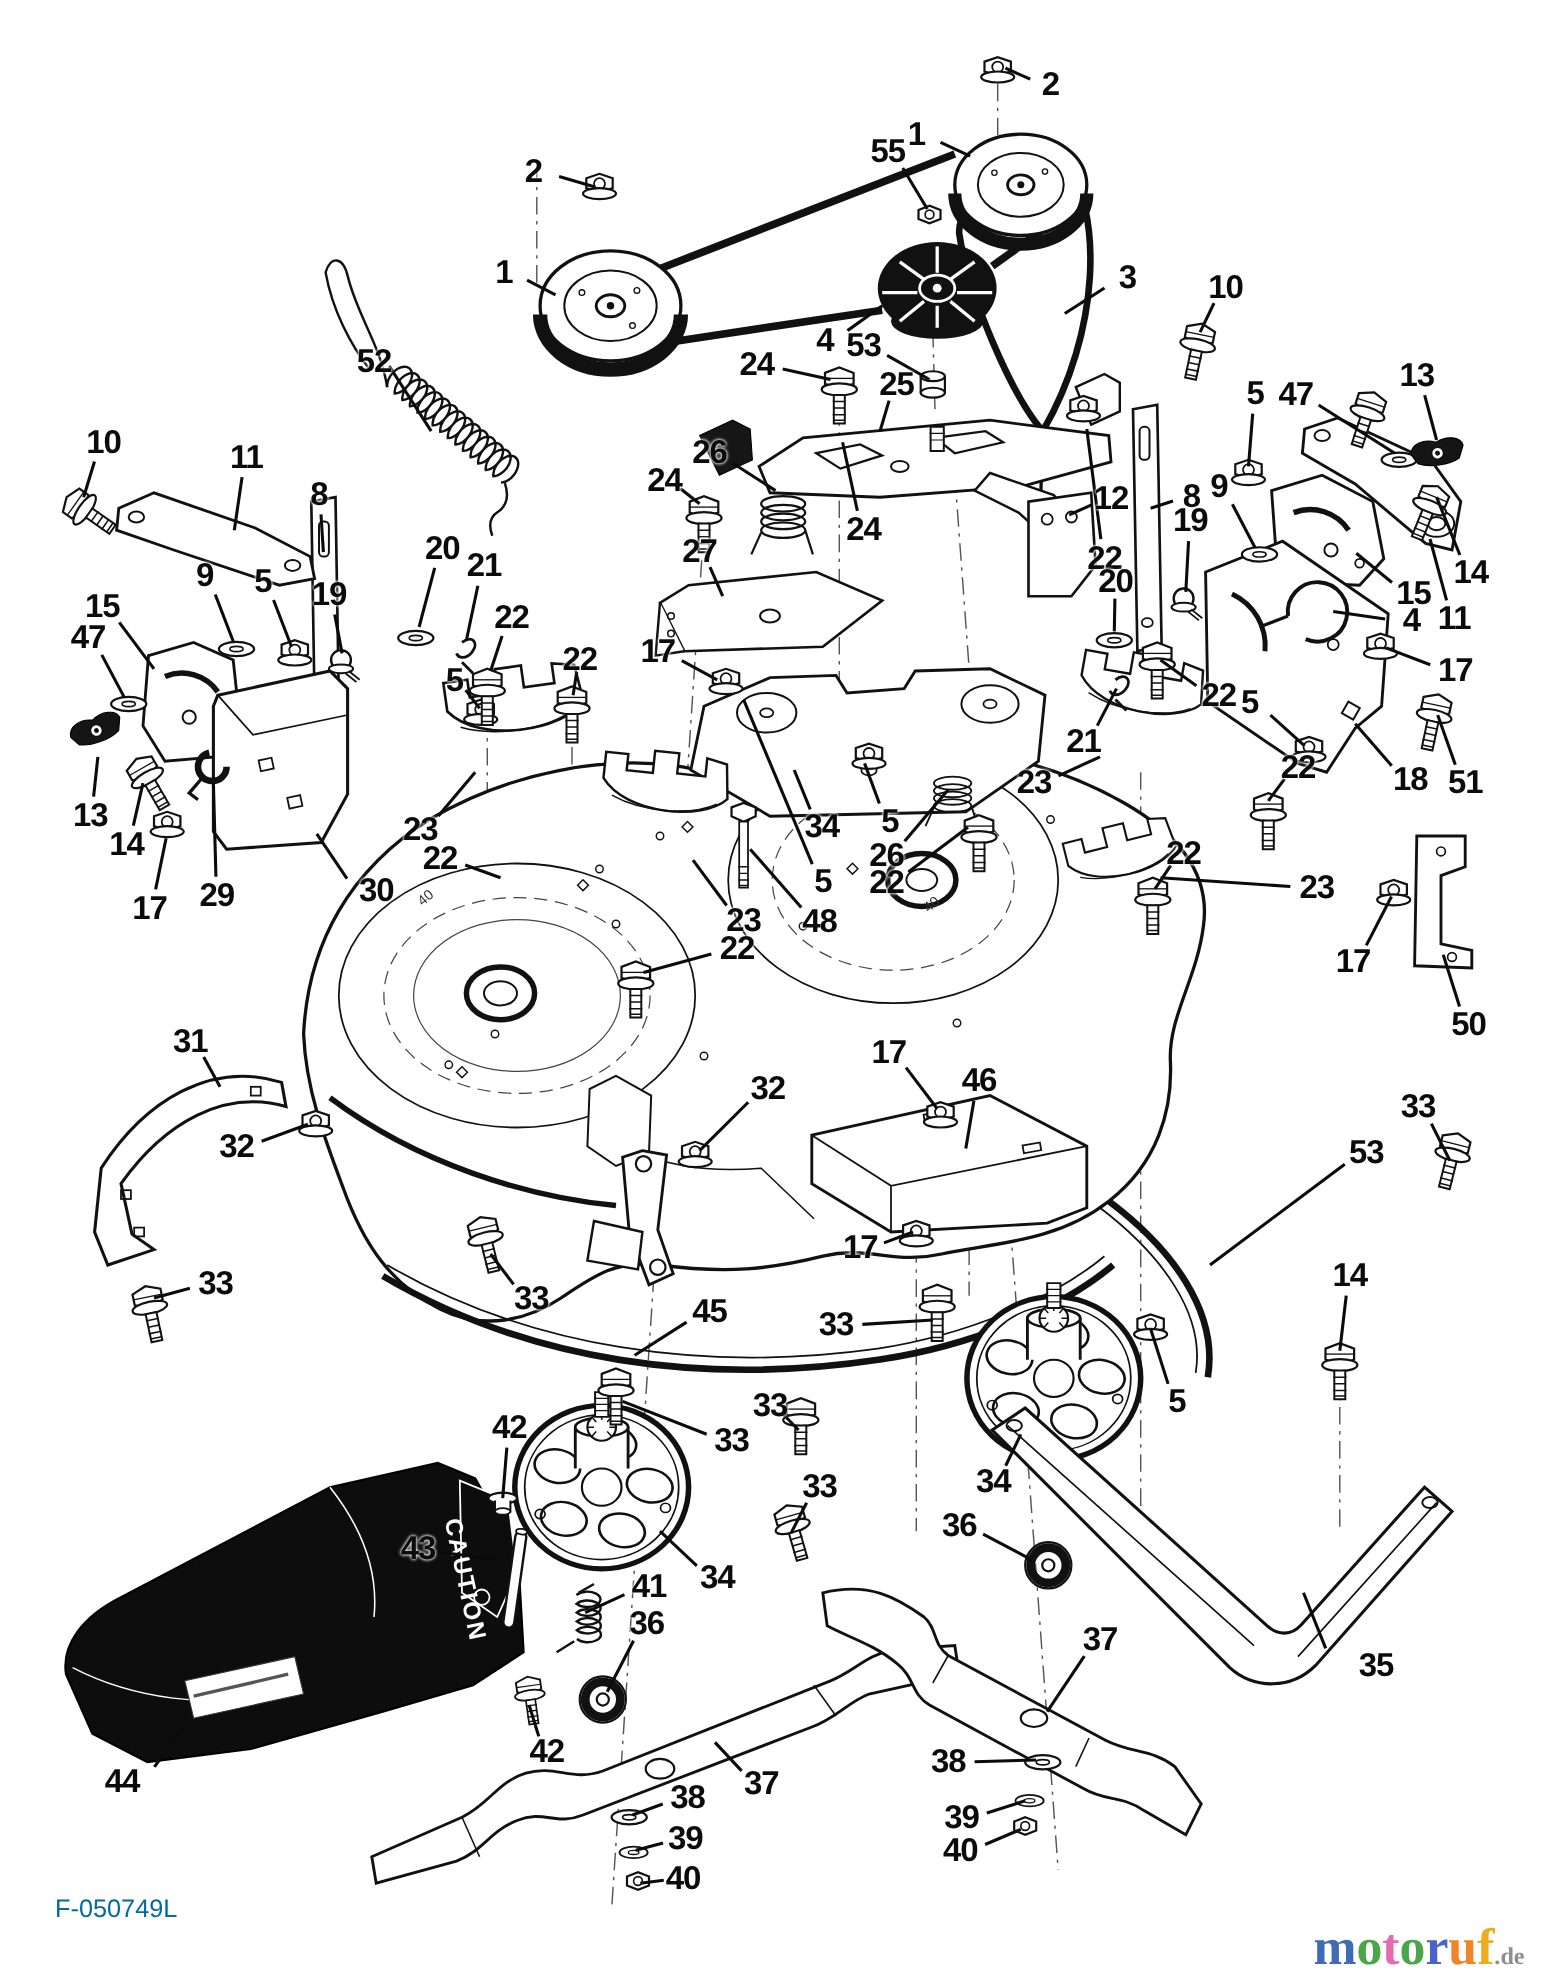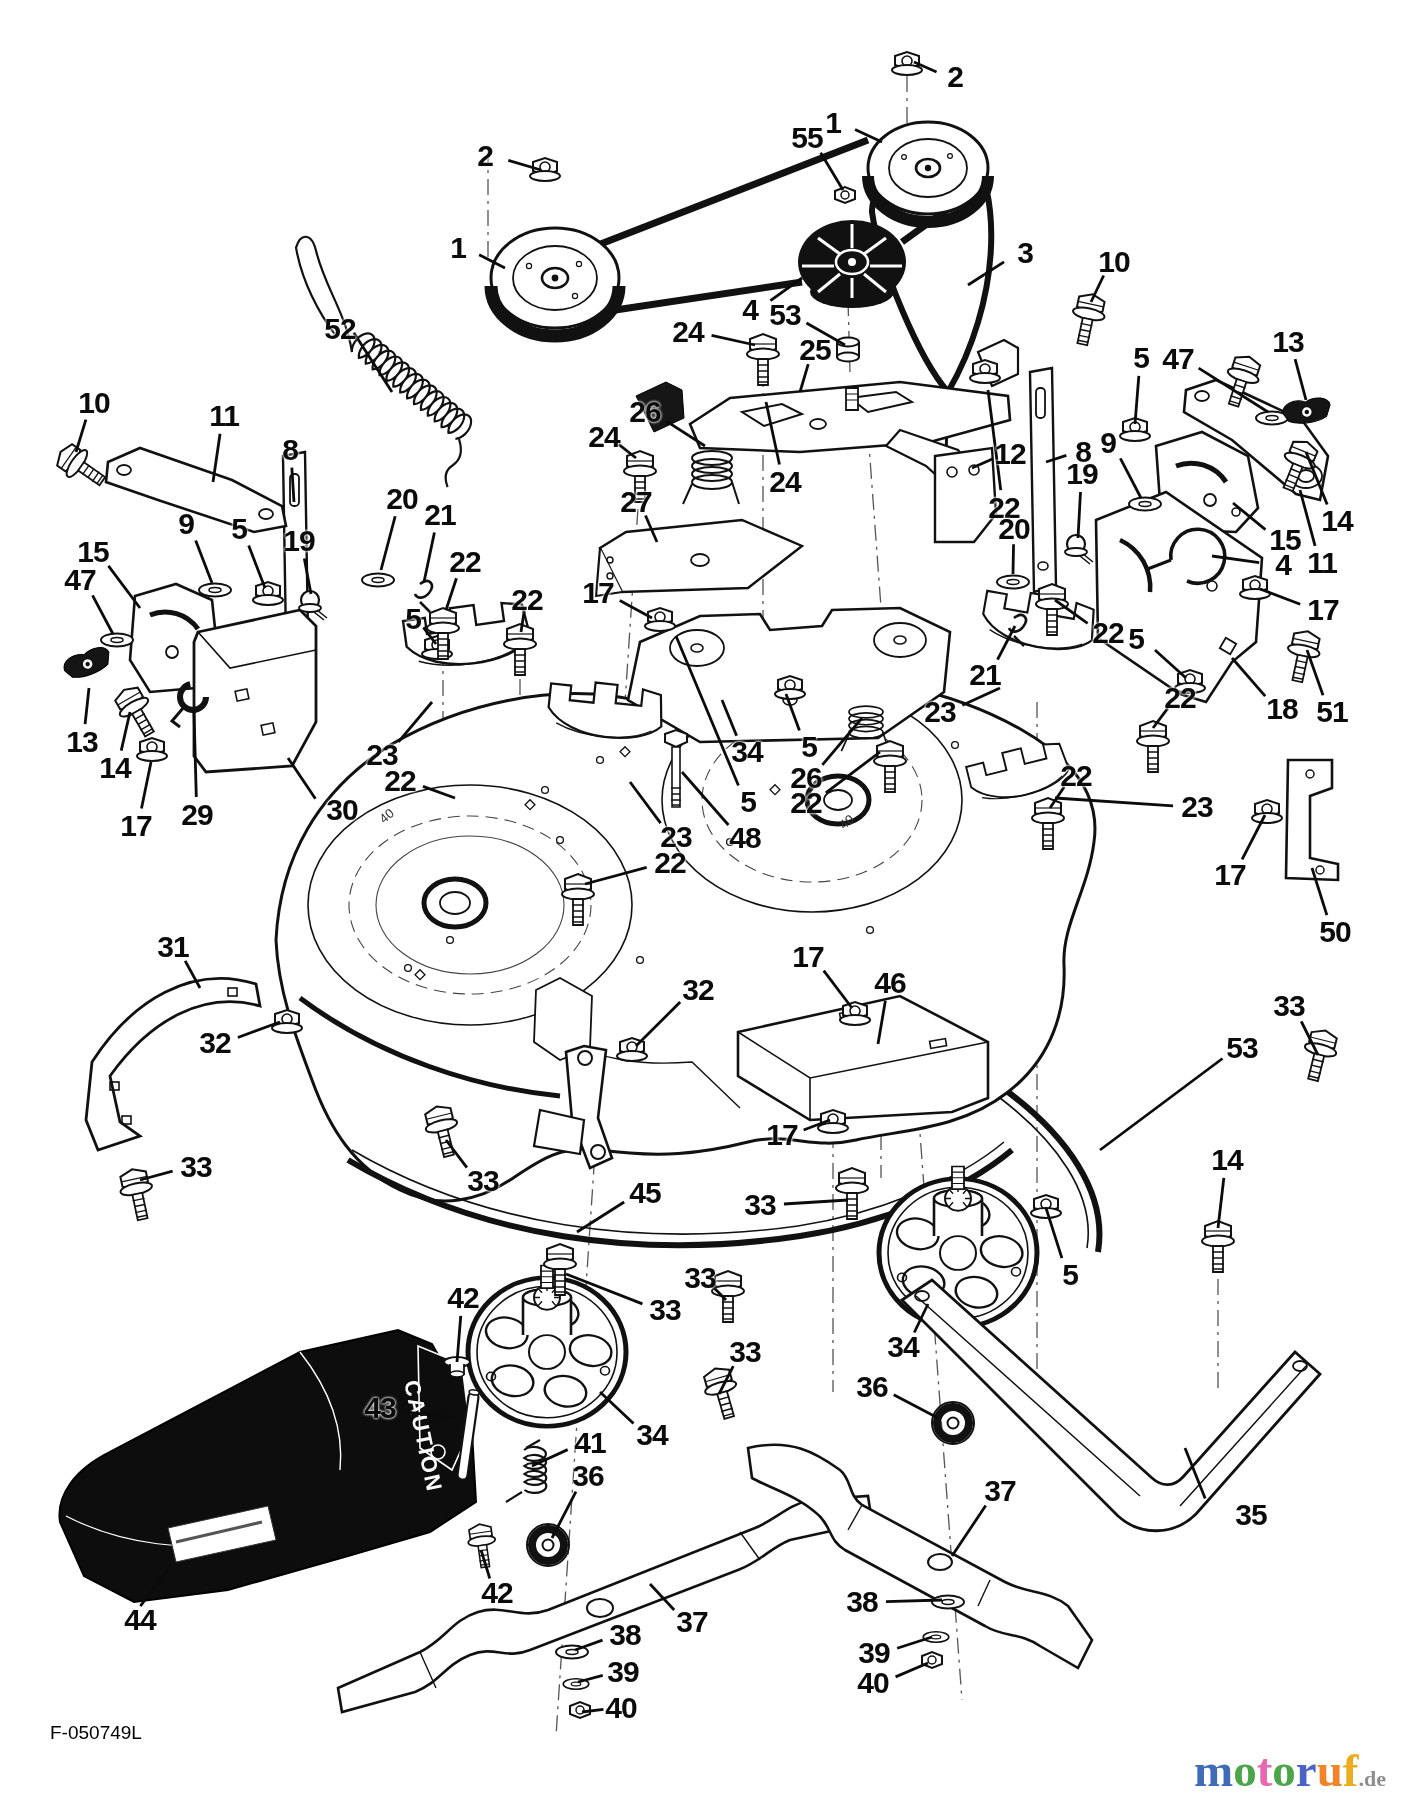--- a/index.html
+++ b/index.html
@@ -6,21 +6,21 @@
   .stage{position:relative;width:1402px;height:1800px;background:#ffffff;overflow:hidden;
          font-family:"Liberation Sans",sans-serif;}
   .stage svg{position:absolute;left:0;top:0;}
   #callouts .callout{
     position:absolute;transform:translate(-50%,-50%);
     font-family:"Liberation Sans",sans-serif;font-weight:700;font-size:30px;
     color:#0b0b0b;letter-spacing:-1px;white-space:nowrap;z-index:5;
     text-shadow:0 0 3px #fff,0 0 3px #fff;}
   #leader-svg line{stroke:#0b0b0b;stroke-width:2.8;}
   .art path,.art circle,.art ellipse,.art rect,.art line,.art polygon,.art polyline{vector-effect:none;}
-  #diagram-code{position:absolute;left:50px;top:1722px;font-size:19px;color:#000000;
+  #diagram-code{position:absolute;left:50px;top:1722px;font-size:23px;color:#0369a1;
     font-family:"Liberation Sans",sans-serif;z-index:6;}
   #watermark{position:absolute;right:16px;bottom:6px;z-index:6;
     font-family:"Liberation Serif",serif;font-weight:700;font-size:47px;line-height:1;}
   #watermark .wl{display:inline-block;}
   #watermark .wsuffix{font-size:22px;font-weight:700;vertical-align:baseline;}
 </style>
 </head>
 <body>
 
 <div class="stage">
@@ -662,21 +662,21 @@
       <div class="callout" style="left: 1070px; top: 1275px;">5</div>
       <div class="callout" style="left: 903px; top: 1347px;">34</div>
       <div class="callout" style="left: 872px; top: 1387px;">36</div>
       <div class="callout" style="left: 463px; top: 1298px;">42</div>
       <div class="callout" style="left: 380px; top: 1408px; text-align: center;">43</div>
       <div class="callout" style="left: 652px; top: 1435px;">34</div>
       <div class="callout" style="left: 590px; top: 1443px;">41</div>
       <div class="callout" style="left: 588px; top: 1476px;">36</div>
       <div class="callout" style="left: 1215px; top: 1515px; margin-left: 36px;">35</div>
       <div class="callout" style="left: 1000px; top: 1491px;">37</div>
-      <div class="callout" style="left: 140px; top: 1620px;">44</div>
+      <div class="callout" style="left: 111px; top: 1620px;">44</div>
       <div class="callout" style="left: 497px; top: 1593px;">42</div>
       <div class="callout" style="left: 692px; top: 1622px;">37</div>
       <div class="callout" style="left: 625px; top: 1635px;">38</div>
       <div class="callout" style="left: 623px; top: 1672px;">39</div>
       <div class="callout" style="left: 621px; top: 1708px;">40</div>
       <div class="callout" style="left: 862px; top: 1602px;">38</div>
       <div class="callout" style="left: 874px; top: 1653px;">39</div>
       <div class="callout" style="left: 873px; top: 1683px;">40</div>
     </div>
 

